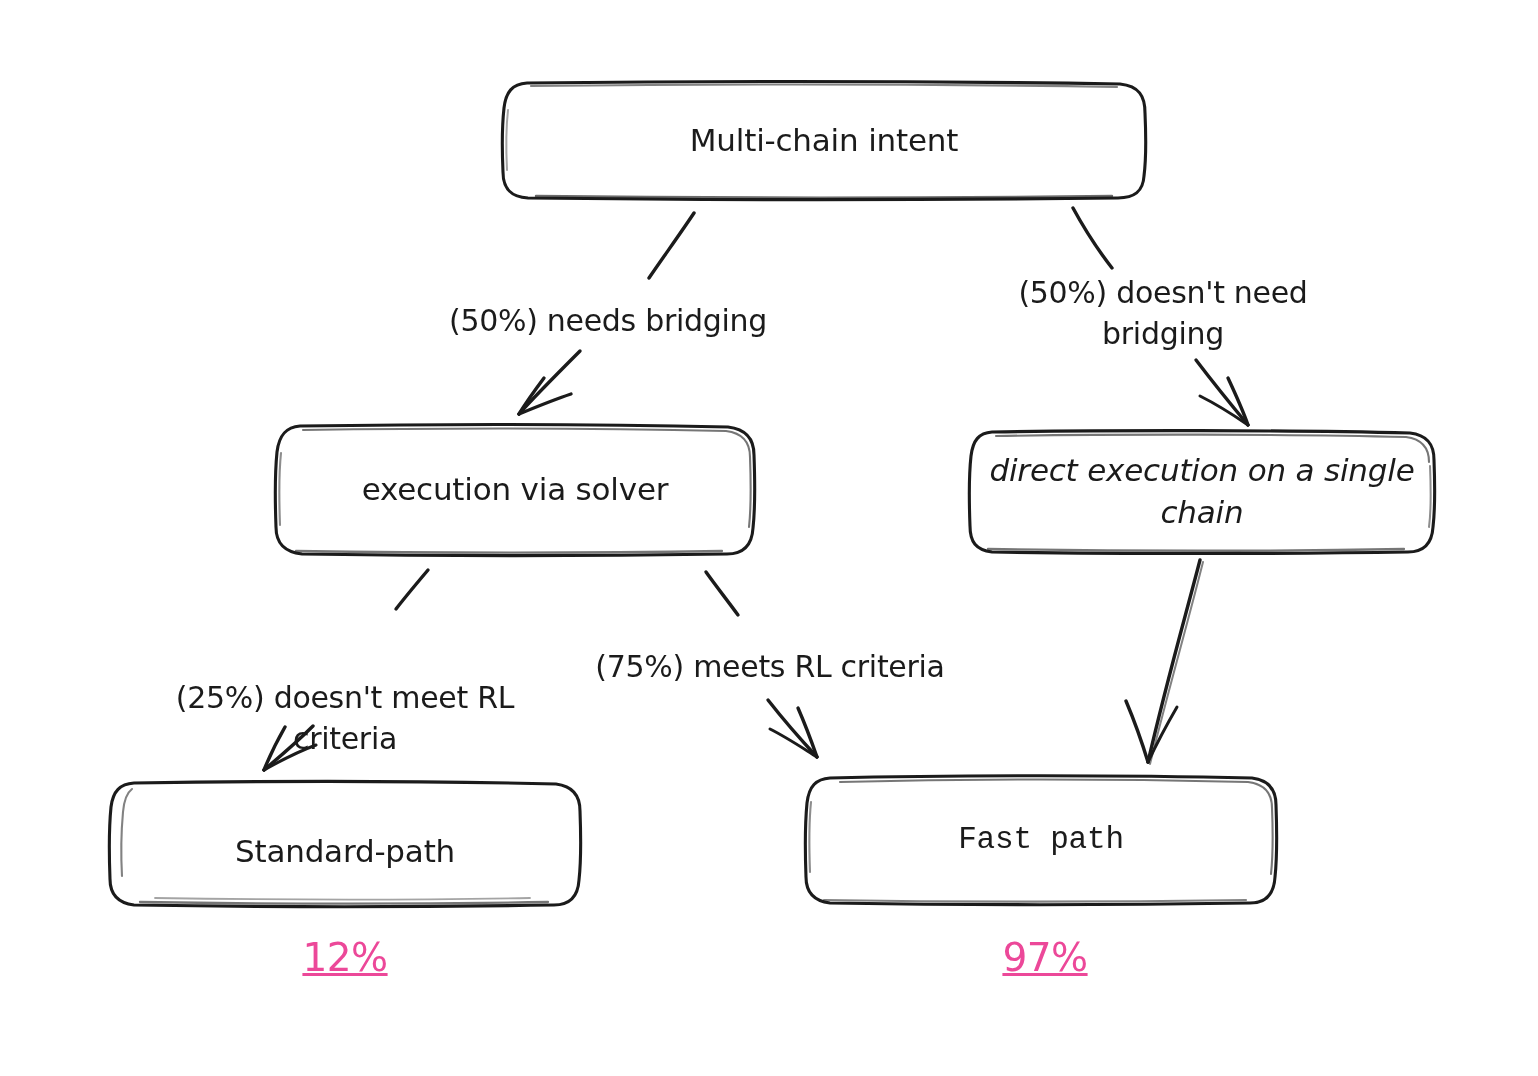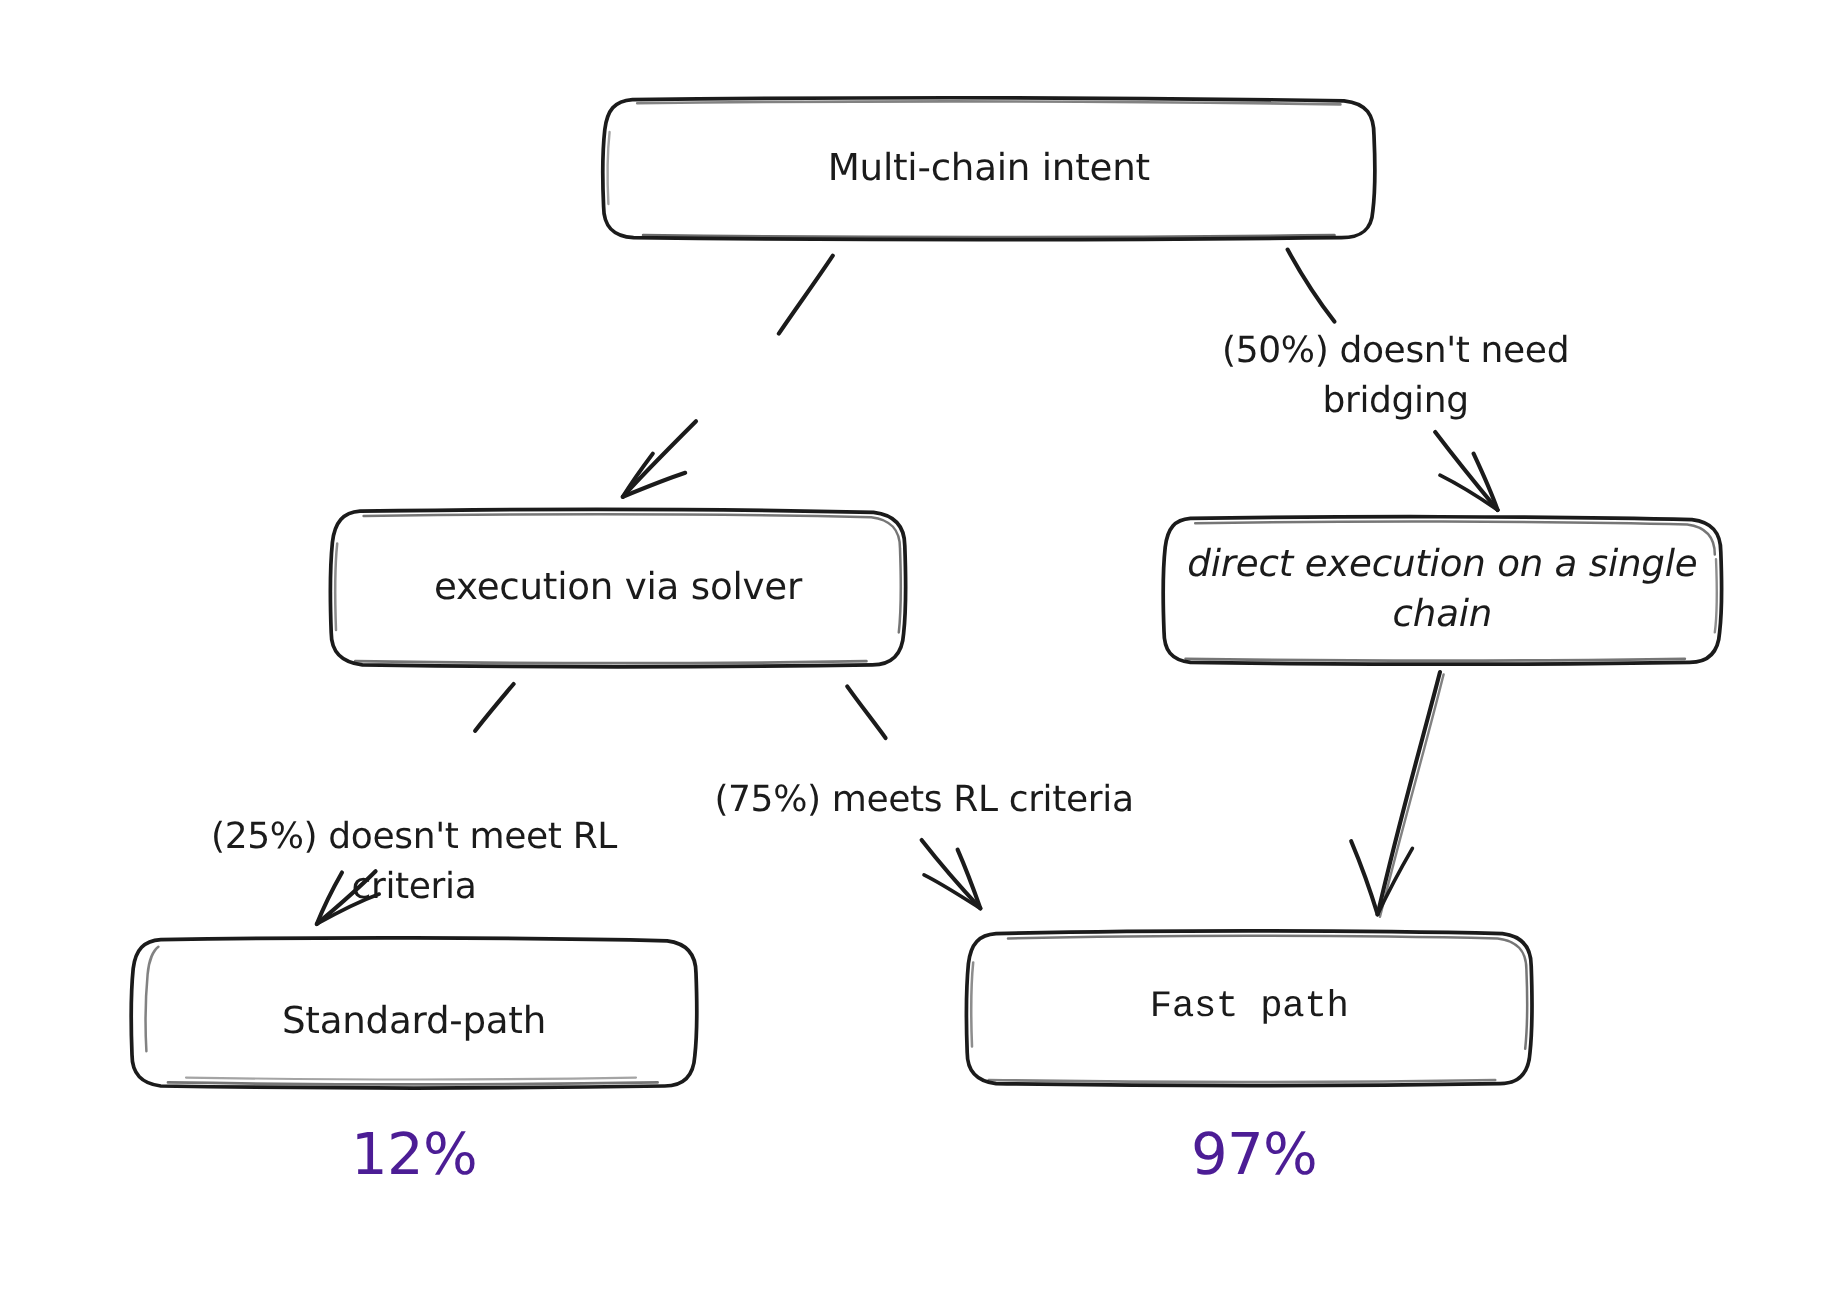--- a/index.html
+++ b/index.html
@@ -48,24 +48,25 @@
     font-size: 30px;
     line-height: 1.38;
     color: #1b1b1b;
     letter-spacing: -0.3px;
     white-space: pre-line;
   }
   .outcome-value {
     position: absolute;
     text-align: center;
     font-family: "DejaVu Sans", sans-serif;
-    font-size: 48px;
+    font-size: 39px;
     line-height: 1;
-    color: #4c1d95;
+    color: #ec4899;
     letter-spacing: -0.5px;
+    text-decoration: underline;
   }
   .node-hit {
     position: absolute;
     background: transparent;
   }
 
   
   #node-root       { left: 503px; top: 82px;  width: 642px; height: 117px; }
   #node-root-label { left: 503px; top: 82px;  width: 642px; height: 117px; }
 
@@ -196,20 +197,21 @@
 
   <div class="node-label" id="node-solver-label">execution via solver</div>
 
   <div class="node-label" id="node-direct-label">direct execution on a single
 chain</div>
 
   <div class="node-label" id="node-standard-label">Standard-path</div>
 
   <div class="node-label" id="node-fast-label">Fast path</div>
 
+  <div class="edge-label" id="edge-label-bridging">(50%) needs bridging</div>
 
   <div class="edge-label" id="edge-label-no-bridging">(50%) doesn't need
 bridging</div>
 
   <div class="edge-label" id="edge-label-fails-rl">(25%) doesn't meet  RL
 criteria</div>
 
   <div class="edge-label" id="edge-label-meets-rl">(75%) meets RL criteria</div>
 
   <div class="outcome-value" id="outcome-standard">12%</div>

